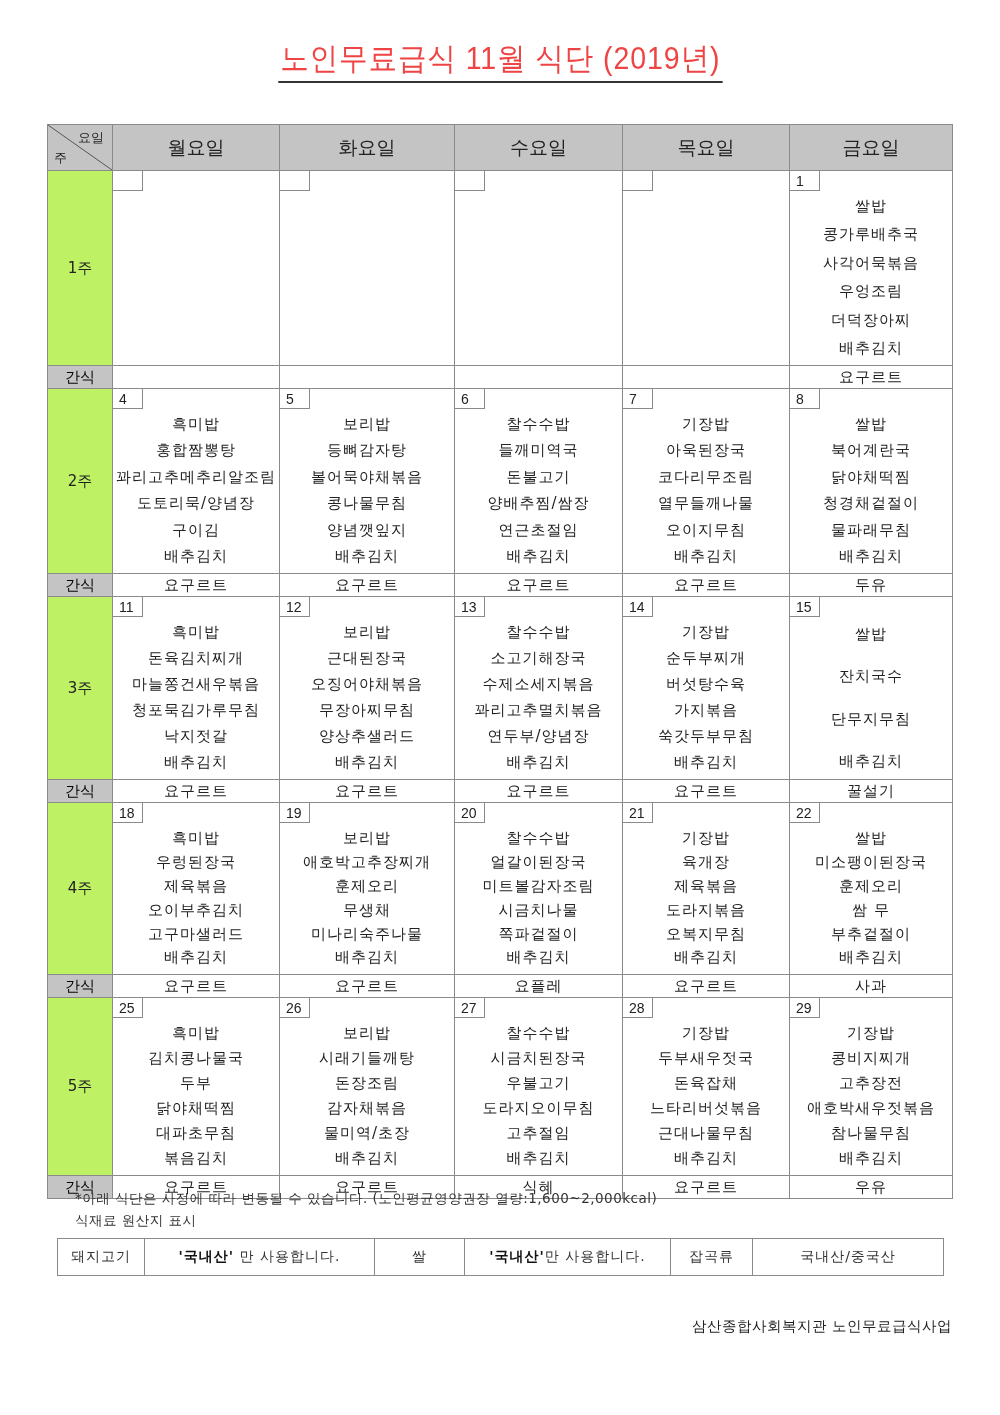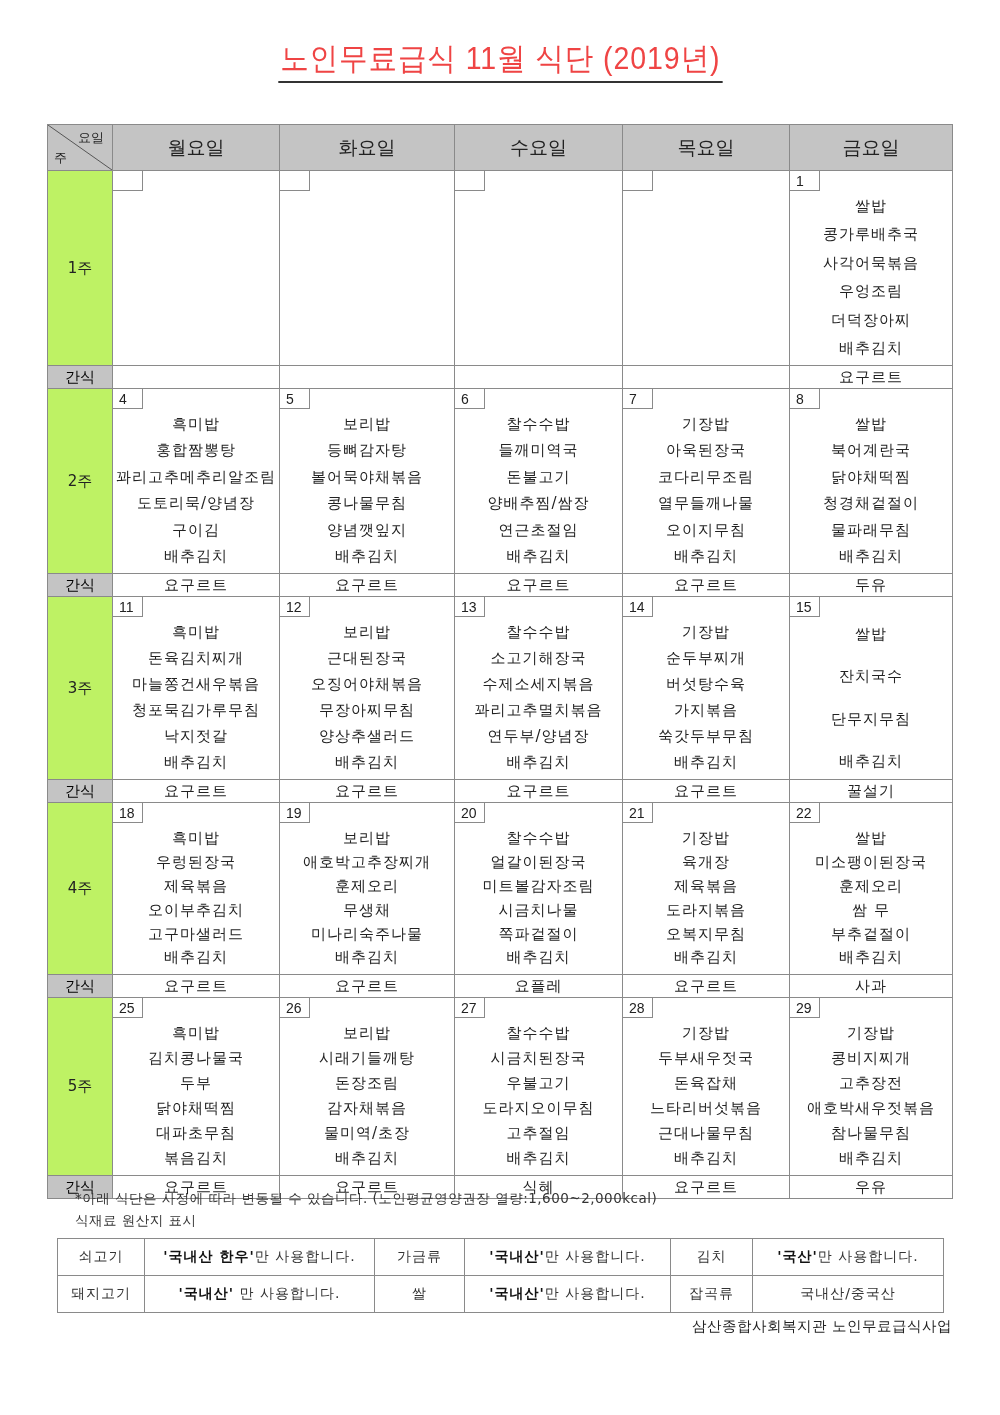--- a/index.html
+++ b/index.html
@@ -416,28 +416,20 @@
   <colgroup>
     <col style="width:87px">
       <col style="width:230px">
       <col style="width:90px">
       <col style="width:206px">
       <col style="width:82px">
       <col style="width:191px">
   </colgroup>
   <tbody id="origin-body">
       <tr>
-        <td>쇠고기</td>
-        <td><b>'국내산 한우'</b><span>만 사용합니다.</span></td>
-        <td>가금류</td>
-        <td><b>'국내산'</b><span>만 사용합니다.</span></td>
-        <td>김치</td>
-        <td><b>'국산'</b><span>만 사용합니다.</span></td>
-      </tr>
-      <tr>
         <td>돼지고기</td>
         <td><b>'국내산'</b><span> 만 사용합니다.</span></td>
         <td>쌀</td>
         <td><b>'국내산'</b><span>만 사용합니다.</span></td>
         <td>잡곡류</td>
         <td><b></b><span>국내산/중국산</span></td>
       </tr>
     </tbody>
 </table>
 

